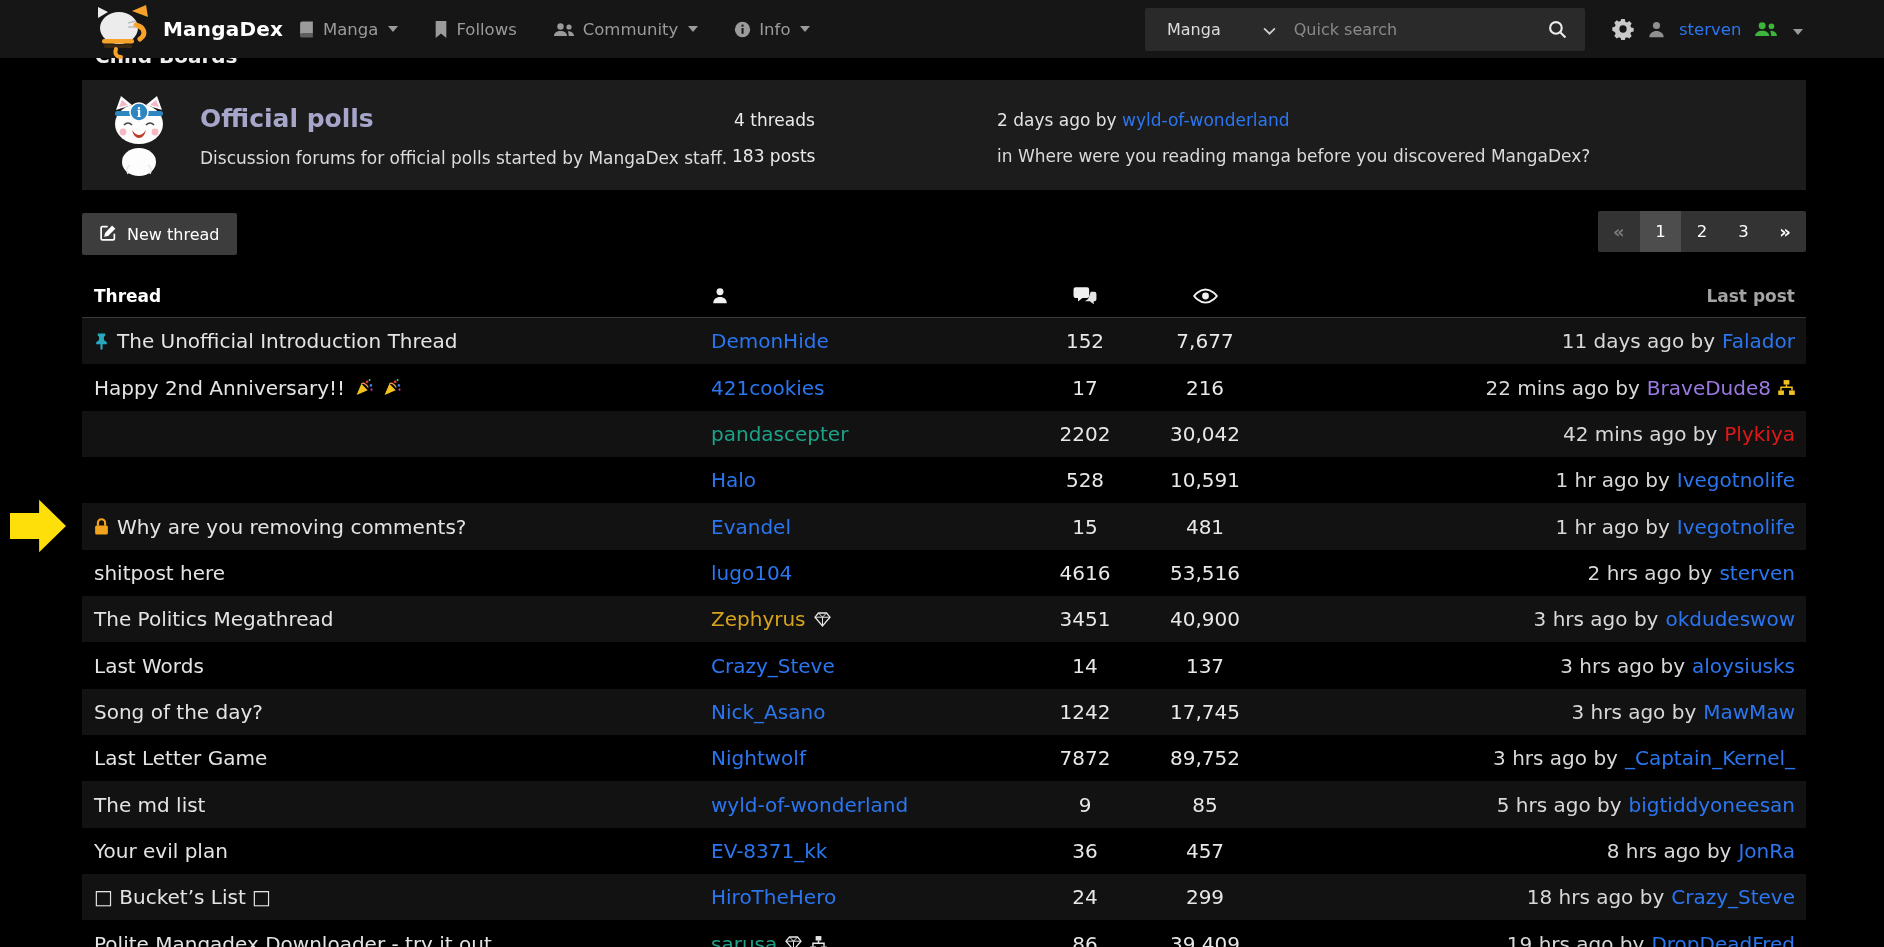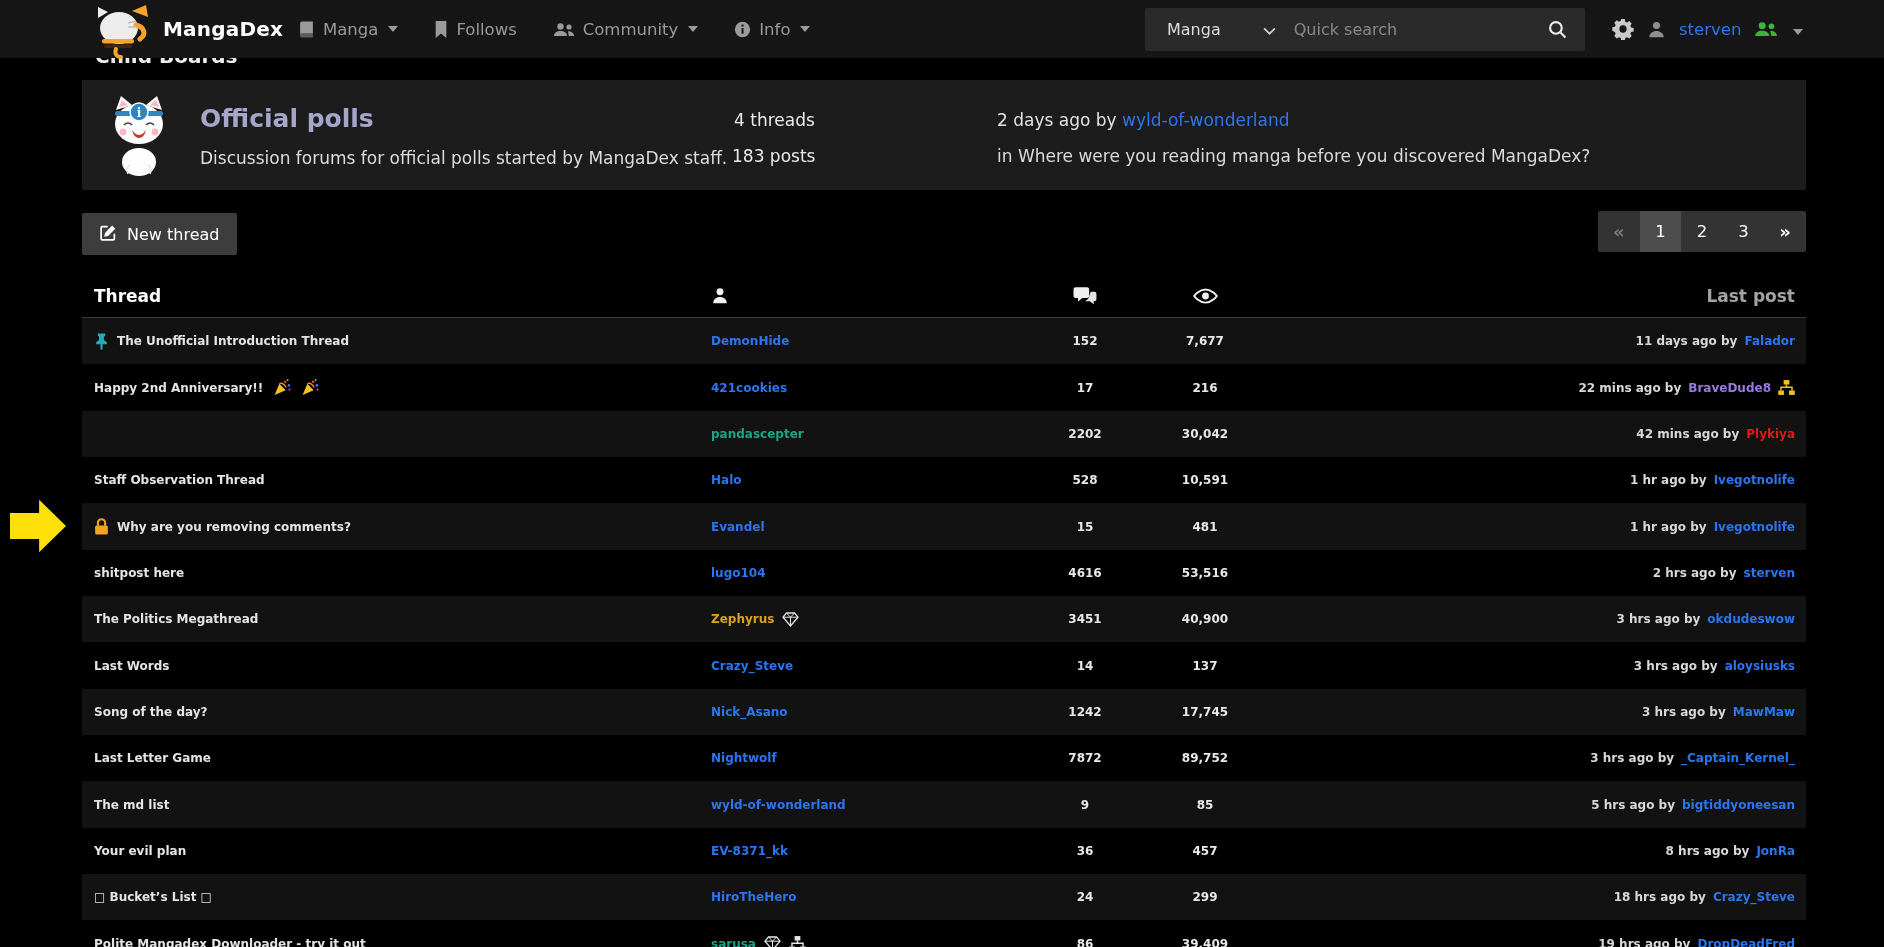--- a/index.html
+++ b/index.html
@@ -58,21 +58,21 @@
 
   
   .thead{position:absolute;left:82px;top:275px;width:1724px;height:42px;border-bottom:1px solid #3a3a3a;}
   .thead .h-thread{position:absolute;left:12px;top:0;height:42px;line-height:42px;font-size:17px;font-weight:bold;color:#fff;}
   .thead .h-author{position:absolute;left:629px;top:11px;color:#f0f0f0;}
   .thead .h-replies{position:absolute;left:953px;width:100px;top:11px;display:flex;justify-content:center;color:#f0f0f0;}
   .thead .h-views{position:absolute;left:1063px;width:120px;top:13px;display:flex;justify-content:center;color:#f0f0f0;}
   .thead .h-last{position:absolute;right:11px;top:0;height:42px;line-height:42px;font-size:17px;font-weight:bold;color:#a3a3a3;}
 
   .tbody{position:absolute;left:82px;top:318px;width:1724px;}
-  .trow{position:relative;height:46.35px;font-size:12px;font-weight:bold;}
+  .trow{position:relative;height:46.35px;font-size:20px;}
   .trow.alt{background:#121212;}
   .col-title{position:absolute;left:12px;top:0;height:100%;display:flex;align-items:center;gap:8px;color:#e4e4e6;cursor:pointer;}
   .lead-icon{display:flex;align-items:center;}
   .lead-icon.pin{color:var(--pin);}
   .lead-icon.lock{color:var(--lock);}
   .ticon{display:flex;align-items:center;margin-left:2px;}
   .col-author{position:absolute;left:629px;top:0;height:100%;display:flex;align-items:center;gap:8px;}
   .col-author .aicon{color:#e6e6e6;display:flex;align-items:center;}
   .col-replies{position:absolute;left:953px;width:100px;top:0;height:100%;display:flex;align-items:center;justify-content:center;color:#e8e8e8;}
   .col-views{position:absolute;left:1063px;width:120px;top:0;height:100%;display:flex;align-items:center;justify-content:center;color:#e8e8e8;}
@@ -352,23 +352,20 @@
           <a class="ulink u-teal">pandascepter</a>
         </div>
         <div class="col-replies">2202</div>
         <div class="col-views">30,042</div>
         <div class="col-last">
           <span class="ltime">42 mins ago by</span>
           <a class="ulink u-red">Plykiya</a>
         </div>
       </div>
       <div class="trow">
-        <div class="col-title">
-          <span>Staff Observation Thread</span>
-        </div>
         <div class="col-author">
           <a class="ulink u-blue">Halo</a>
         </div>
         <div class="col-replies">528</div>
         <div class="col-views">10,591</div>
         <div class="col-last">
           <span class="ltime">1 hr ago by</span>
           <a class="ulink u-blue">Ivegotnolife</a>
         </div>
       </div>

